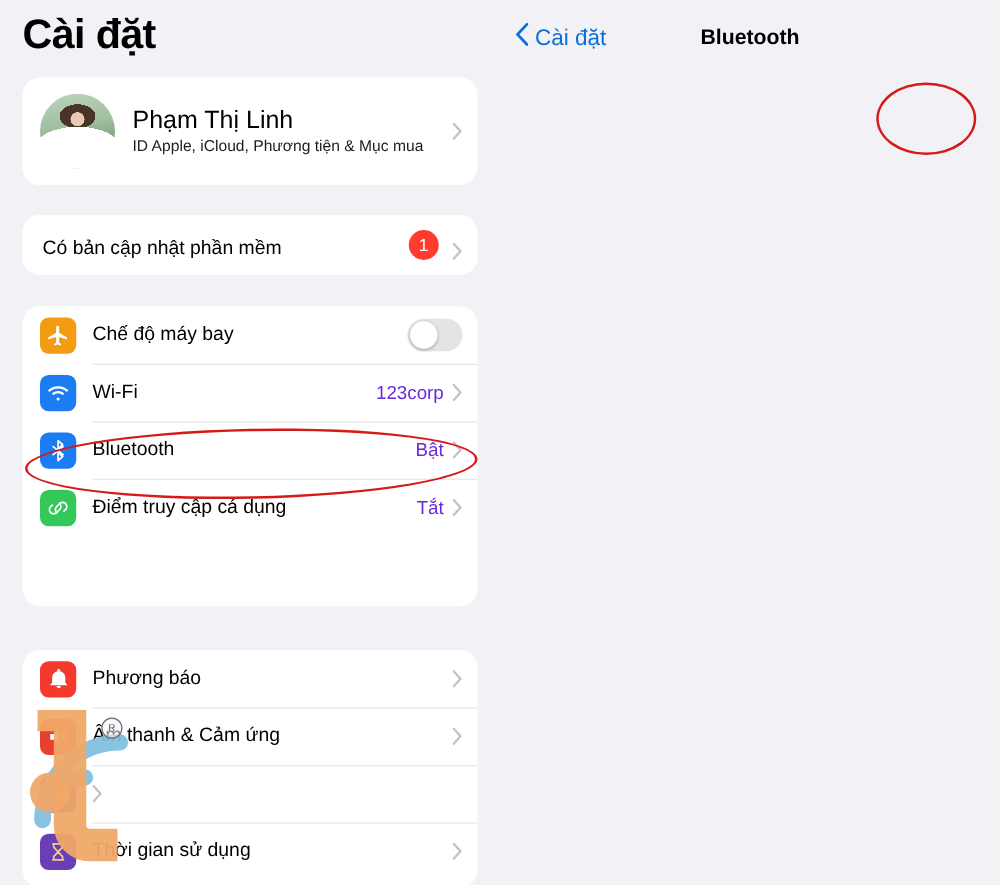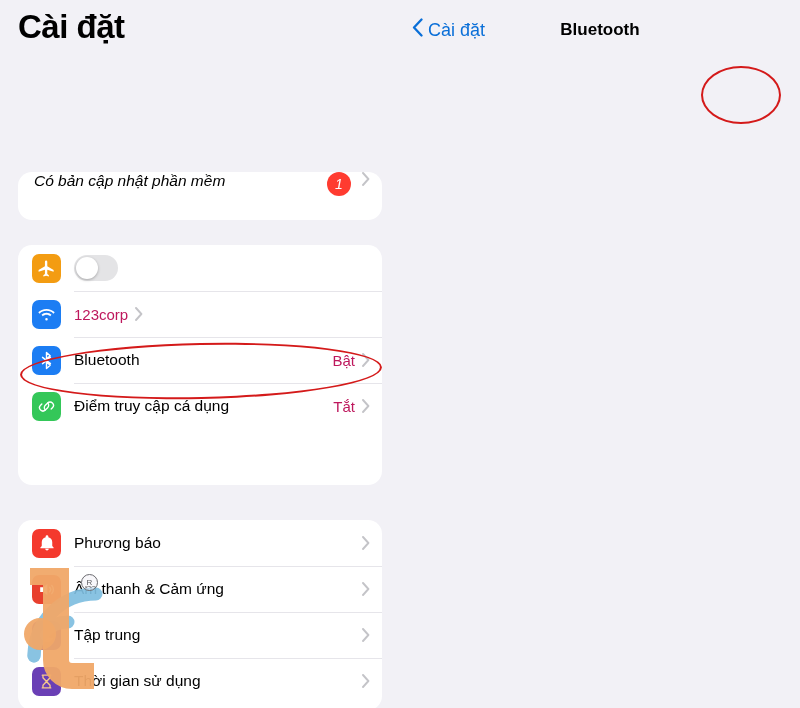--- a/index.html
+++ b/index.html
@@ -33,21 +33,21 @@
   }
 
   .app-icon {
     width:29px; height:29px; border-radius:7px; flex:0 0 29px;
     display:flex; align-items:center; justify-content:center;
     color:#fff; margin-right:13px;
   }
   .app-icon svg { display:block; }
 
   .row-label { font-size:15.5px; color:#000; flex:1 1 auto; white-space:nowrap; }
-  .row-value { font-size:15px; color:#be185d; margin-right:7px; white-space:nowrap; }
+  .row-value { font-size:15px; color:#6d28d9; margin-right:7px; white-space:nowrap; }
 
   .chevron { width:8px; height:14px; flex:0 0 8px; }
   .chevron svg { display:block; }
 
   
   .profile-card { left:18px; top:62px; width:364px; height:86px; }
   .profile-inner { display:flex; align-items:center; height:86px; padding:0 12px 0 14px; }
   .avatar {
     width:60px; height:60px; border-radius:50%; flex:0 0 60px; margin-right:14px;
     background:
@@ -55,21 +55,21 @@
       radial-gradient(ellipse 58% 30% at 50% 74%, #FFFFFF 0 100%, transparent 100%),
       radial-gradient(ellipse 24% 16% at 50% 30%, #4A3328 0 100%, transparent 100%),
       linear-gradient(170deg, #BFD3C0 0%, #9FBF9E 42%, #7E9C7A 70%, #5D7A57 100%);
     background-repeat:no-repeat; overflow:hidden;
   }
   .profile-texts { flex:1 1 auto; min-width:0; }
   .profile-name { font-size:20px; color:#000; margin-bottom:2px; }
   .profile-sub { font-size:12.5px; color:#1c1c1e; line-height:15px; }
 
   .update-card { left:18px; top:172px; width:364px; height:48px; }
-  .update-row { display:flex; align-items:flex-start; height:48px; padding:0 12px 12px 16px;font-style:italic; }
+  .update-row { display:flex; align-items:flex-end; height:48px; padding:0 12px 12px 16px; }
   .badge {
     width:24px; height:24px; border-radius:50%; background:#FF3B30; color:#fff;
     font-size:14px; display:flex; align-items:center; justify-content:center;
     margin-right:11px; flex:0 0 24px;
   }
 
   .conn-card   { left:18px; top:245px; width:364px; height:240px; }
   .notify-card { left:18px; top:520px; width:364px; height:190px; }
 
   
@@ -108,20 +108,34 @@
 </style>
 </head>
 <body>
 
 <div id="root">
 
   <div class="left-panel">
 
     <div class="page-title">Cài đặt</div>
 
+    <div class="card profile-card">
+      <div class="profile-inner">
+        <div class="avatar"></div>
+        <div class="profile-texts">
+          <div class="profile-name">Phạm Thị Linh</div>
+          <div class="profile-sub">ID Apple, iCloud, Phương tiện &amp; Mục mua</div>
+        </div>
+        <span class="chevron">
+          <svg width="8" height="14" viewBox="0 0 8 14">
+              <path d="M1 1l5.4 6L1 13" fill="none" stroke="#C4C4C8" stroke-width="1.9" stroke-linecap="round" stroke-linejoin="round"></path>
+            </svg>
+        </span>
+      </div>
+    </div>
 
     <div class="card update-card">
       <div class="update-row">
         <span class="row-label">Có bản cập nhật phần mềm</span>
         <span class="badge">1</span>
         <span class="chevron">
           <svg width="8" height="14" viewBox="0 0 8 14">
               <path d="M1 1l5.4 6L1 13" fill="none" stroke="#C4C4C8" stroke-width="1.9" stroke-linecap="round" stroke-linejoin="round"></path>
             </svg>
         </span>
@@ -129,31 +143,33 @@
     </div>
 
     <div class="card conn-card">
 
       <div class="row">
         <span class="app-icon" style="background:#F39C12">
           <svg width="19" height="19" viewBox="0 0 24 24" fill="#fff">
               <path d="M21 16v-2l-8-5V3.5A1.5 1.5 0 0 0 11.5 2 1.5 1.5 0 0 0 10 3.5V9l-8 5v2l8-2.5V19l-2 1.5V22l3.5-1 3.5 1v-1.5L13 19v-5.5L21 16z"></path>
             </svg>
         </span>
+        <span class="row-label">Chế độ máy bay</span>
         <span class="toggle off">
             <span class="knob"></span>
           </span>
       </div>
 
       <div class="row">
         <span class="app-icon" style="background:#1C7DF3">
           <svg width="19" height="19" viewBox="0 0 24 24" fill="#fff">
               <path d="M12 19.5a1.6 1.6 0 1 0 0-3.2 1.6 1.6 0 0 0 0 3.2zM12 5C7.8 5 4.1 6.6 1.6 9.2l1.7 1.7C5.4 8.7 8.5 7.4 12 7.4s6.6 1.3 8.7 3.5l1.7-1.7C19.9 6.6 16.2 5 12 5zm0 4.8c-2.5 0-4.7 1-6.3 2.6l1.7 1.7c1.2-1.2 2.8-1.9 4.6-1.9s3.4.7 4.6 1.9l1.7-1.7C16.7 10.8 14.5 9.8 12 9.8z"></path>
             </svg>
         </span>
+        <span class="row-label">Wi-Fi</span>
         <span class="row-value">123corp</span>
         <span class="chevron">
           <svg width="8" height="14" viewBox="0 0 8 14">
               <path d="M1 1l5.4 6L1 13" fill="none" stroke="#C4C4C8" stroke-width="1.9" stroke-linecap="round" stroke-linejoin="round"></path>
             </svg>
         </span>
       </div>
 
       <div class="row">
         <span class="app-icon" style="background:#1C7DF3">
@@ -222,21 +238,20 @@
             </svg>
         </span>
       </div>
 
       <div class="row">
         <span class="app-icon" style="background:#3B34C9">
           <svg width="18" height="18" viewBox="0 0 24 24" fill="#fff">
               <path d="M20.5 15.2A8.8 8.8 0 0 1 9 3.6a9 9 0 1 0 11.5 11.6z"></path>
             </svg>
         </span>
-        <span class="row-label">Tập trung</span>
         <span class="chevron">
           <svg width="8" height="14" viewBox="0 0 8 14">
               <path d="M1 1l5.4 6L1 13" fill="none" stroke="#C4C4C8" stroke-width="1.9" stroke-linecap="round" stroke-linejoin="round"></path>
             </svg>
         </span>
       </div>
 
       <div class="row">
         <span class="app-icon" style="background:#6A3FB5">
           <svg width="17" height="17" viewBox="0 0 24 24">

